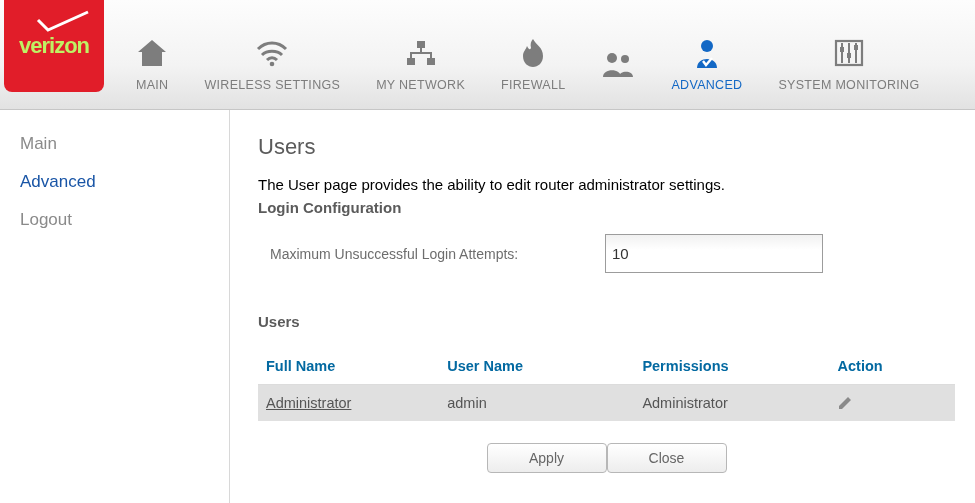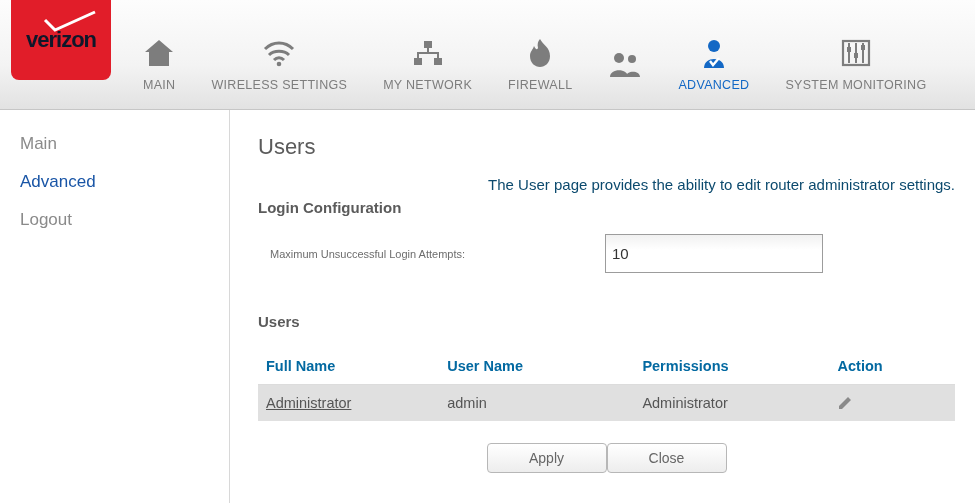--- a/index.html
+++ b/index.html
@@ -11,32 +11,32 @@
   }
   .topbar {
     height: 110px;
     background: linear-gradient(to bottom, #fdfdfd 0%, #f3f3f3 60%, #e2e2e2 100%);
     display: flex;
     align-items: flex-start;
     border-bottom: 1px solid #c6c6c6;
   }
   .logo {
     width: 100px;
-    height: 80px;
+    height: 92px;
     background: #e11d29;
-    color: #0f172a;
+    color: #bef264;
     display: flex;
     flex-direction: column;
     justify-content: center;
     align-items: center;
     font-weight: bold;
     border-bottom-left-radius: 8px;
     border-bottom-right-radius: 8px;
     position: relative;
-    margin-left: 11px;
+    margin-left: 4px;
   }
   .logo-text {
     font-size: 22px;
     letter-spacing: -1px;
   }
   .logo-check {
     position: absolute;
     top: 10px;
     right: 14px;
   }
@@ -81,39 +81,38 @@
     padding: 24px 20px 20px 28px;
   }
   h1.page-title {
     font-size: 22px;
     color: #5b5b5b;
     font-weight: 500;
     margin-bottom: 16px;
   }
   .desc {
     font-size: 15px;
-    color: #0c4a6e;
+    color: #000000;
     margin-bottom: 6px;
-    text-align: right;
   }
   .section-label {
     font-weight: bold;
     color: #5b5b5b;
     margin-bottom: 14px;
     font-size: 15px;
   }
   .field-row {
     display: flex;
     align-items: center;
     margin: 18px 0 40px 12px;
   }
   .field-row .flabel {
     width: 335px;
     color: #6d6d6d;
-    font-size: 11px;
+    font-size: 14px;
   }
   .field-row input {
     width: 218px;
     height: 39px;
     border: 1px solid #9c9c9c;
     padding: 2px 6px;
     font-size: 15px;
     color: #333;
     background: linear-gradient(to bottom, #f1f1f1 0%, #ffffff 40%);
   }

